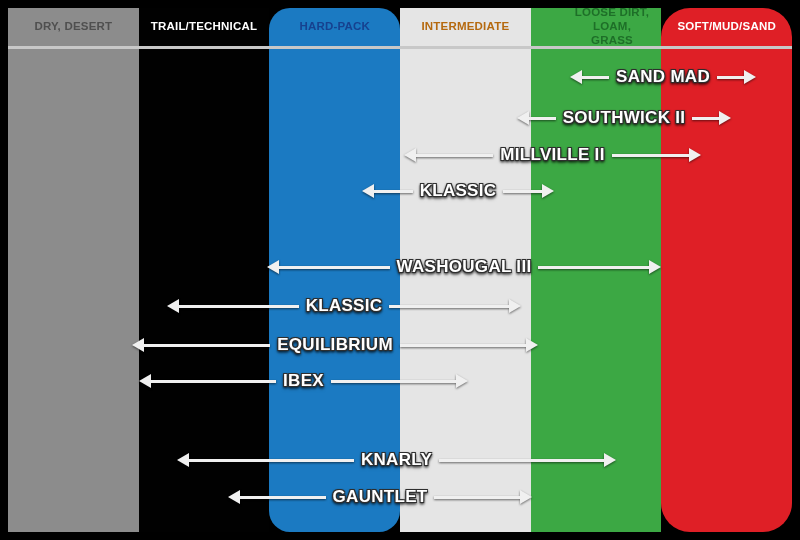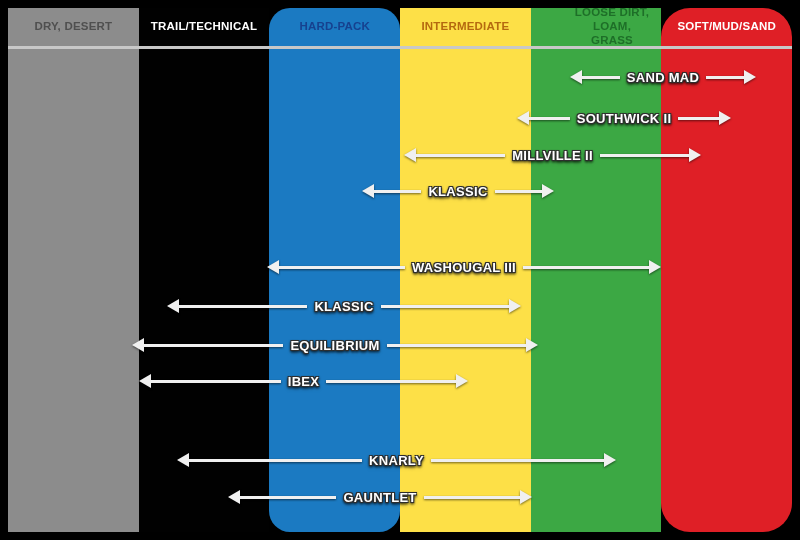--- a/index.html
+++ b/index.html
@@ -29,41 +29,41 @@
     border-top:7px solid transparent;border-bottom:7px solid transparent;
     border-right:12px solid var(--arrow-color,#f0f0f0);
   }
   .arrow-head-right{
     width:0;height:0;flex:0 0 auto;
     border-top:7px solid transparent;border-bottom:7px solid transparent;
     border-left:12px solid var(--arrow-color,#f0f0f0);
   }
   .arrow-line{flex:1 1 auto;min-width:0;height:3px;background:var(--arrow-color,#f0f0f0);}
   .tire-label{
-    flex:0 0 auto;padding:0 7px;color:#fff;font-weight:700;font-size:13px;
+    flex:0 0 auto;padding:0 7px;color:#fff;font-weight:700;font-size:17px;
     white-space:nowrap;letter-spacing:0.3px;
     text-shadow:-1px -1px 0 #2e2e2e,1px -1px 0 #2e2e2e,-1px 1px 0 #2e2e2e,
                  1px 1px 0 #2e2e2e,0 2px 3px rgba(0,0,0,0.6);
   }
 </style>
 </head>
 <body>
 
 <div class="chart">
   <div class="columns" id="columns">
       <div class="column" style="background: rgb(140, 140, 140);">
         <div class="col-header" style="color: rgb(79, 79, 79); text-align: right;">DRY, DESERT</div>
       </div>
       <div class="column" style="background: rgb(1, 1, 1);">
         <div class="col-header" style="color: rgb(255, 255, 255);">TRAIL/TECHNICAL</div>
       </div>
       <div class="column" style="background: rgb(27, 122, 194); border-radius: 21px;">
         <div class="col-header" style="color: rgb(22, 65, 143);">HARD-PACK</div>
       </div>
-      <div class="column" style="background: #fde047;">
+      <div class="column" style="background: #e5e5e5;">
         <div class="col-header" style="color: rgb(181, 105, 15);">INTERMEDIATE</div>
       </div>
       <div class="column" style="background: rgb(60, 168, 68);">
         <div class="col-header" style="color: rgb(30, 111, 40); padding-left: 34px;">LOOSE DIRT, LOAM,
 GRASS</div>
       </div>
       <div class="column" style="background: rgb(223, 31, 38); border-radius: 29px;">
         <div class="col-header" style="color: rgb(255, 255, 255);">SOFT/MUD/SAND</div>
       </div>
     </div>

